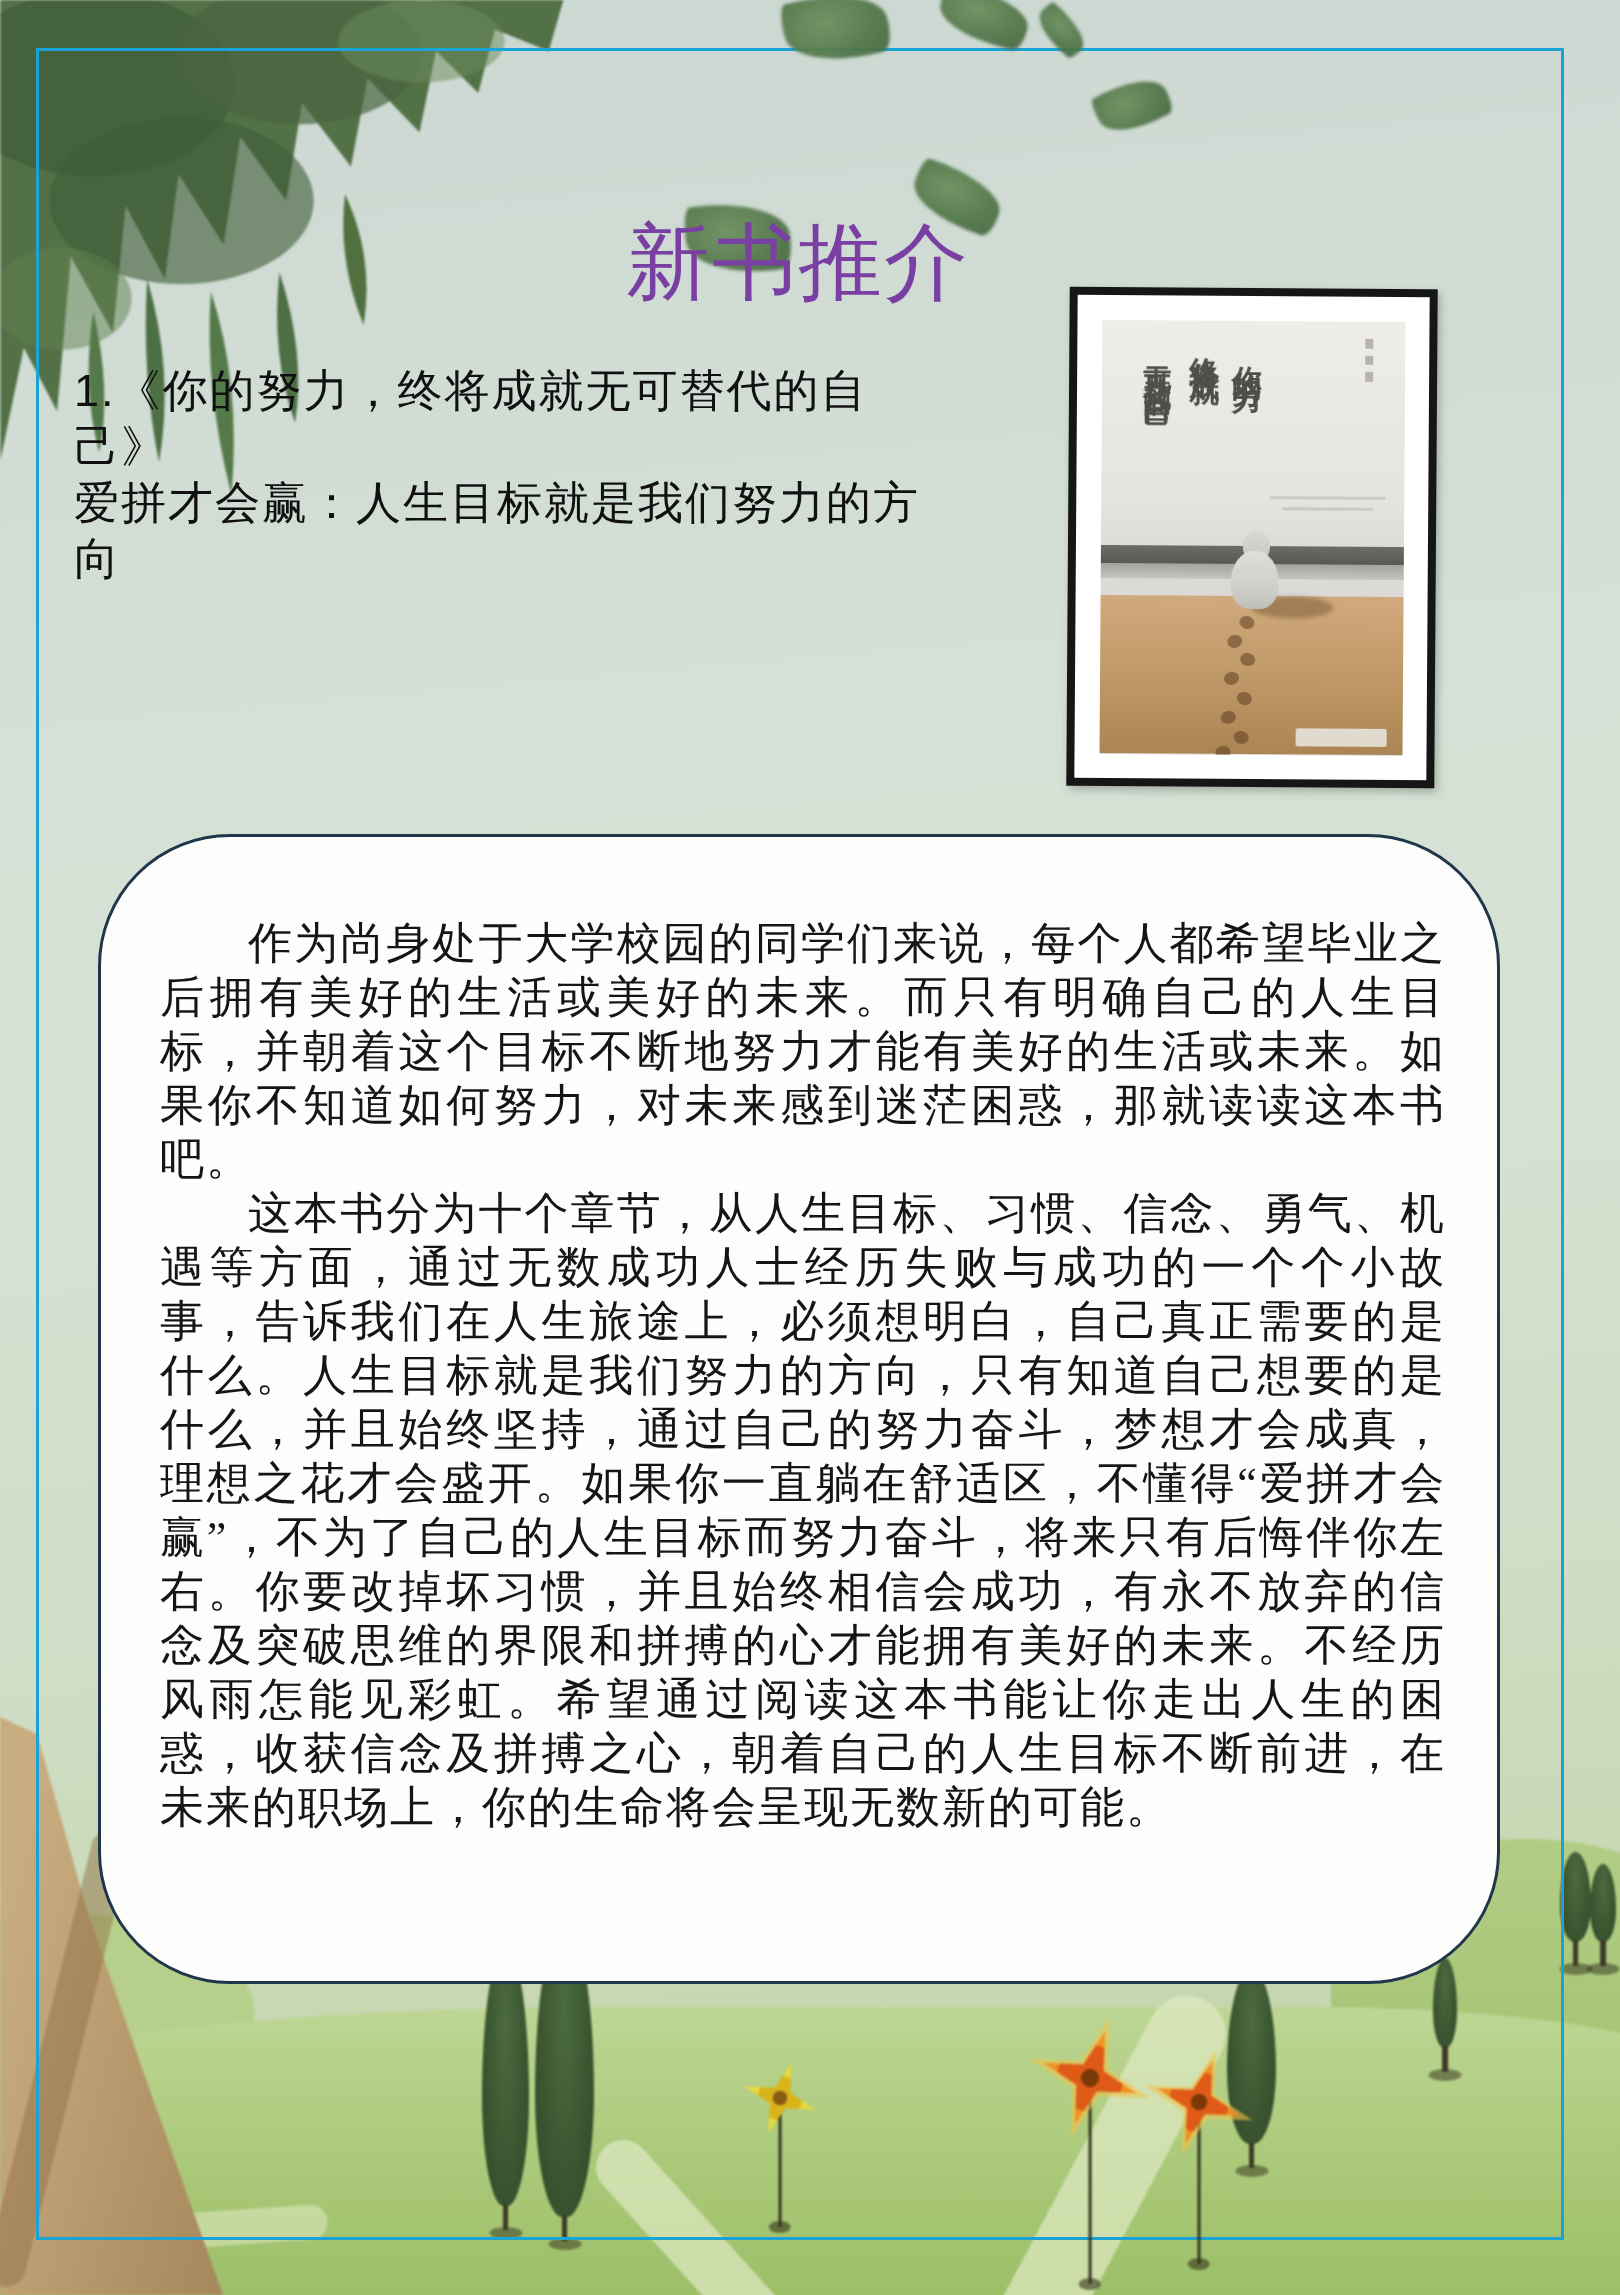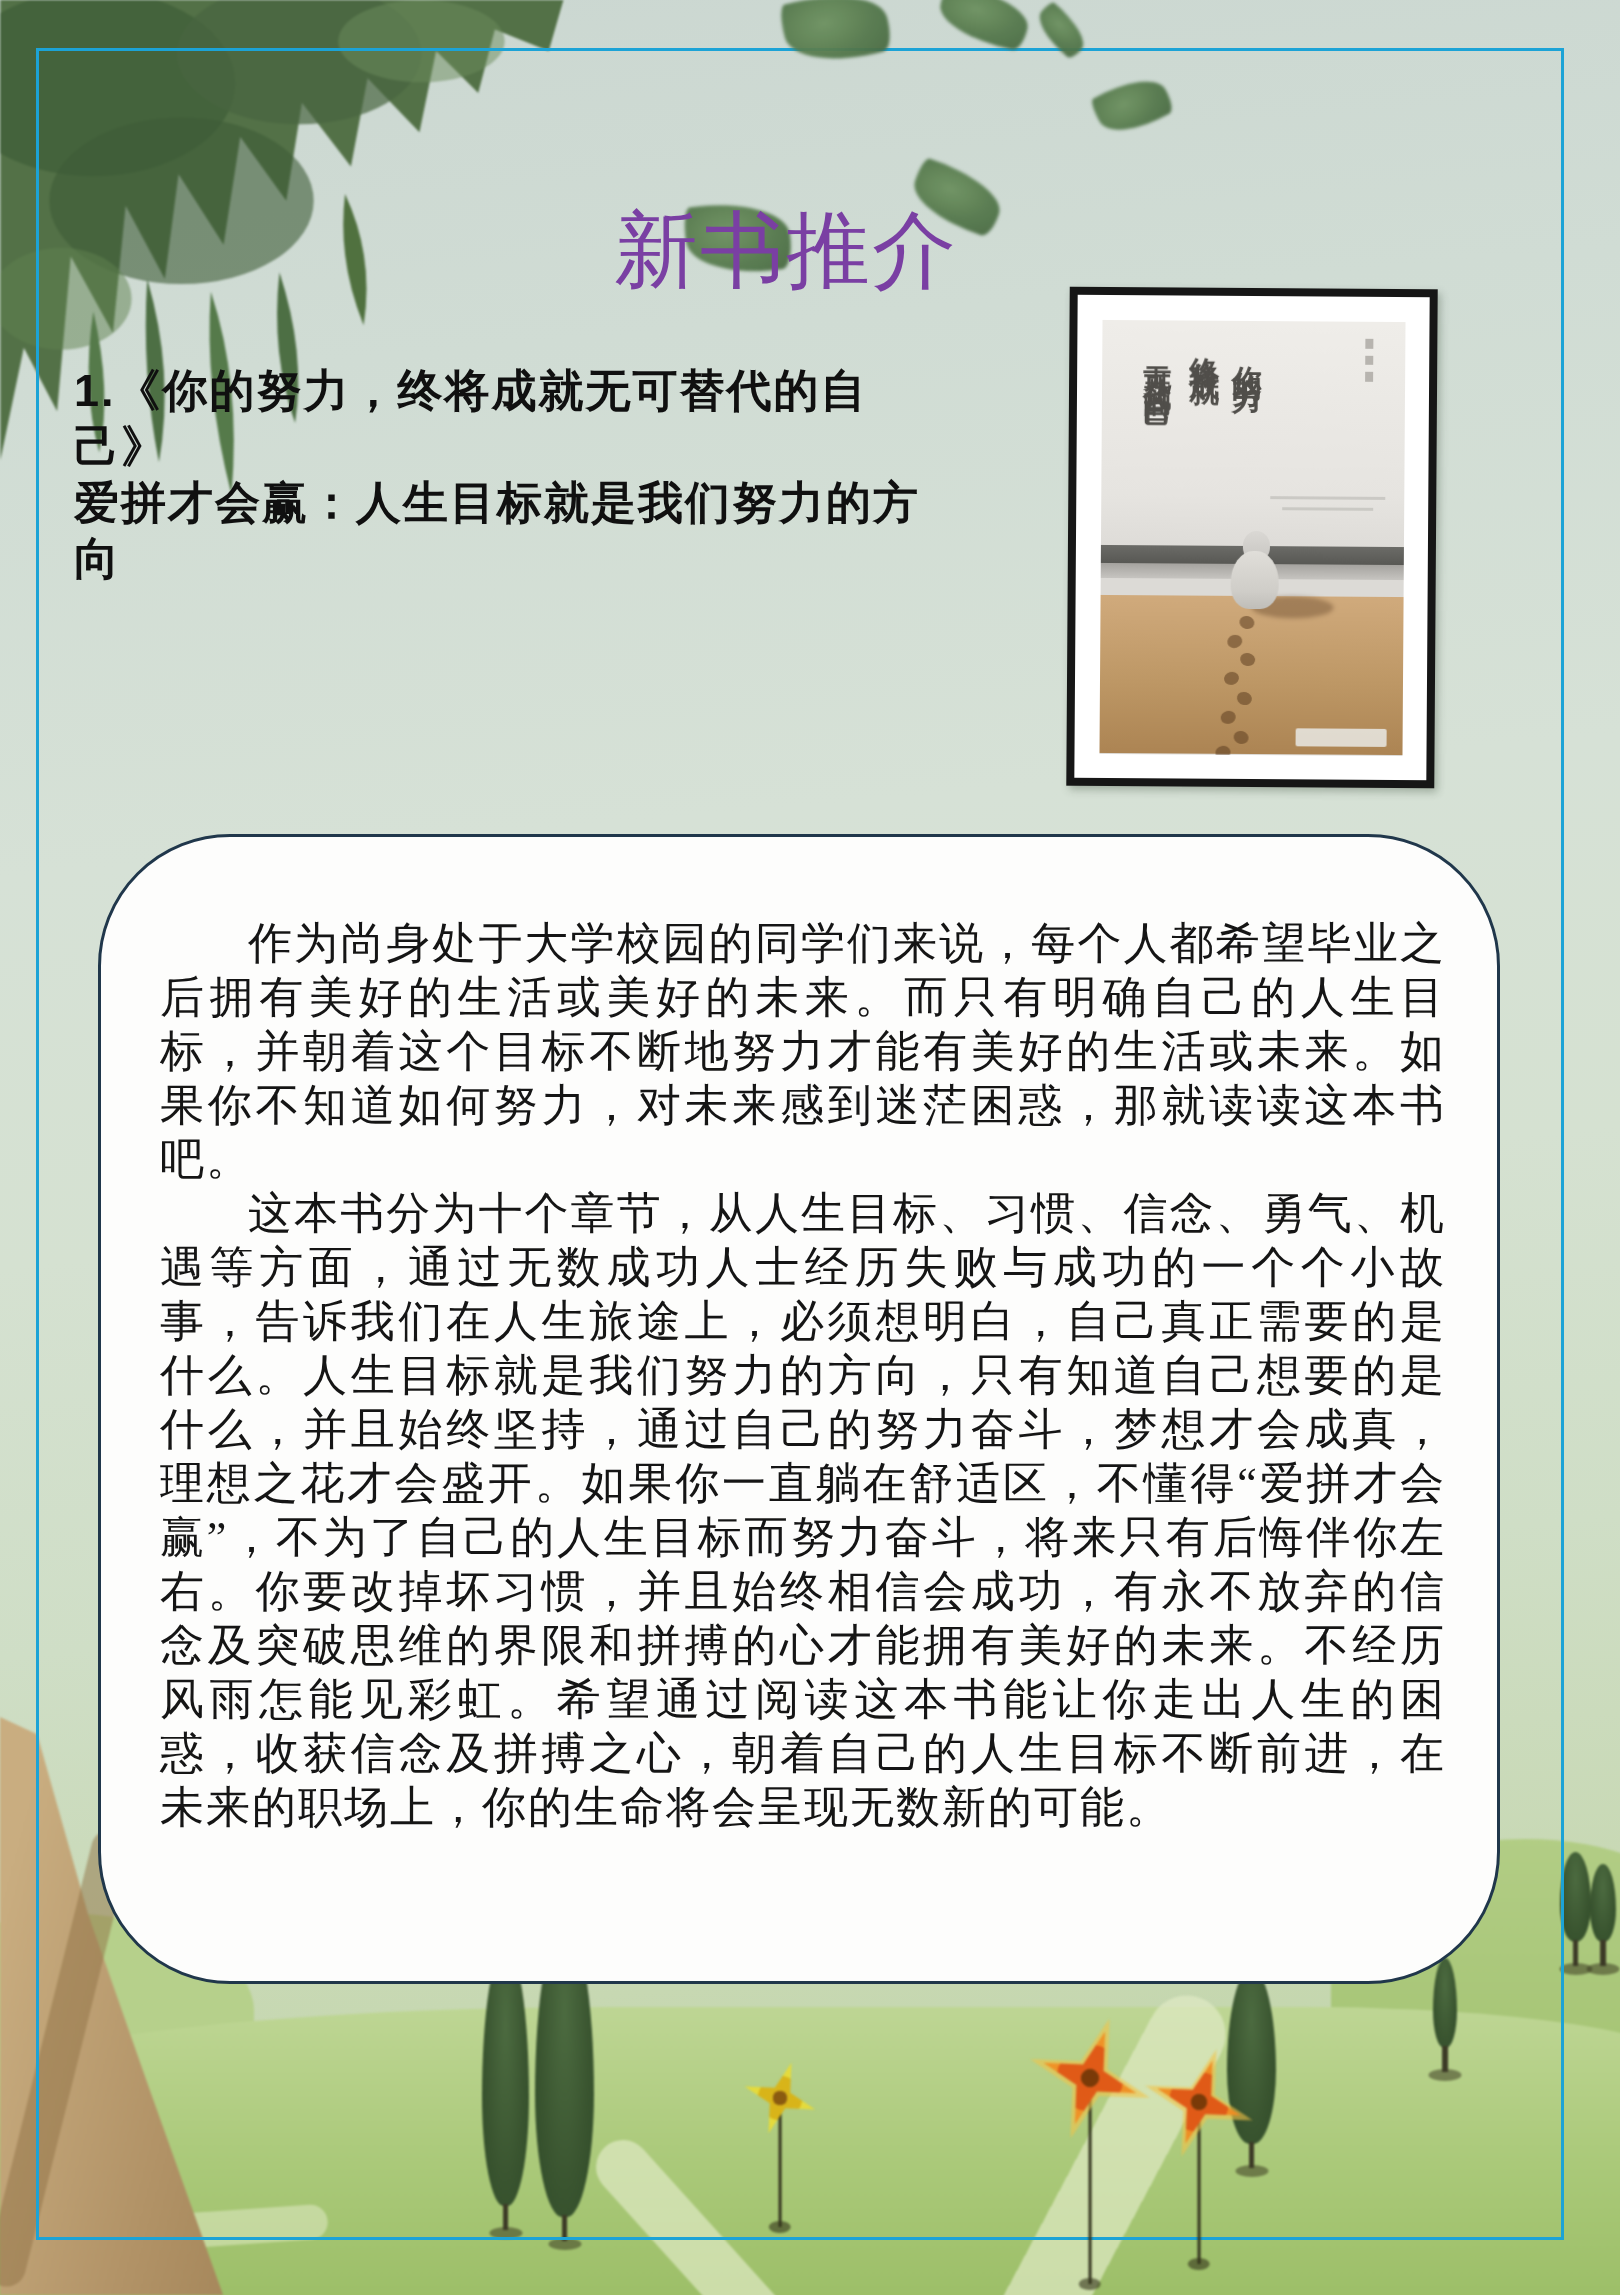--- a/index.html
+++ b/index.html
@@ -50,25 +50,25 @@
 
   
   .canopy{left:0;top:0;z-index:1;}
   .leaf{border-radius:8% 92% 12% 88% / 45% 55% 45% 55%;
     background:radial-gradient(ellipse at 40% 40%,#6d9260 0%,#55794c 55%,#476841 100%);
     filter:blur(1px);opacity:.95;}
 
   
   .title{left:610px;top:199px;font-family:"Liberation Serif","DejaVu Serif",serif;
     font-size:84px;line-height:1.15;color:#7a3fa3;font-weight:400;letter-spacing:2px;
-    margin:4px;z-index:6;white-space:nowrap;}
+    margin:16px;z-index:6;white-space:nowrap;}
 
   
   .book-info{left:74px;top:363px;width:851px;font-size:45px;line-height:56px;
-    color:#101010;letter-spacing:2px;z-index:6;font-weight:700;}
+    color:#101010;letter-spacing:2px;z-index:6;font-weight:400;}
 
   
   .cover{left:1068px;top:288px;width:368px;height:499px;background:#ffffff;
     border:8.8px solid #161616;box-sizing:border-box;padding:24.5px;z-index:7;
     box-shadow:2.9px 3.9px 7.8px rgba(40,60,40,.3);transform:rotate(.4deg);}
   .cover-photo{position:relative;width:100%;height:100%;overflow:hidden;filter:blur(0.6px);
     background:linear-gradient(180deg,#efede9 0%,#e6e4e0 40%,#dedcd8 52%,#dedcd8 52%);}
   .band{left:0;width:100%;}
   .band-dark{top:52%;height:4%;background:linear-gradient(180deg,#6b6b67,#585854);}
   .band-mid{top:56%;height:3.5%;background:linear-gradient(180deg,#a5a39f,#c6c4c0);}

